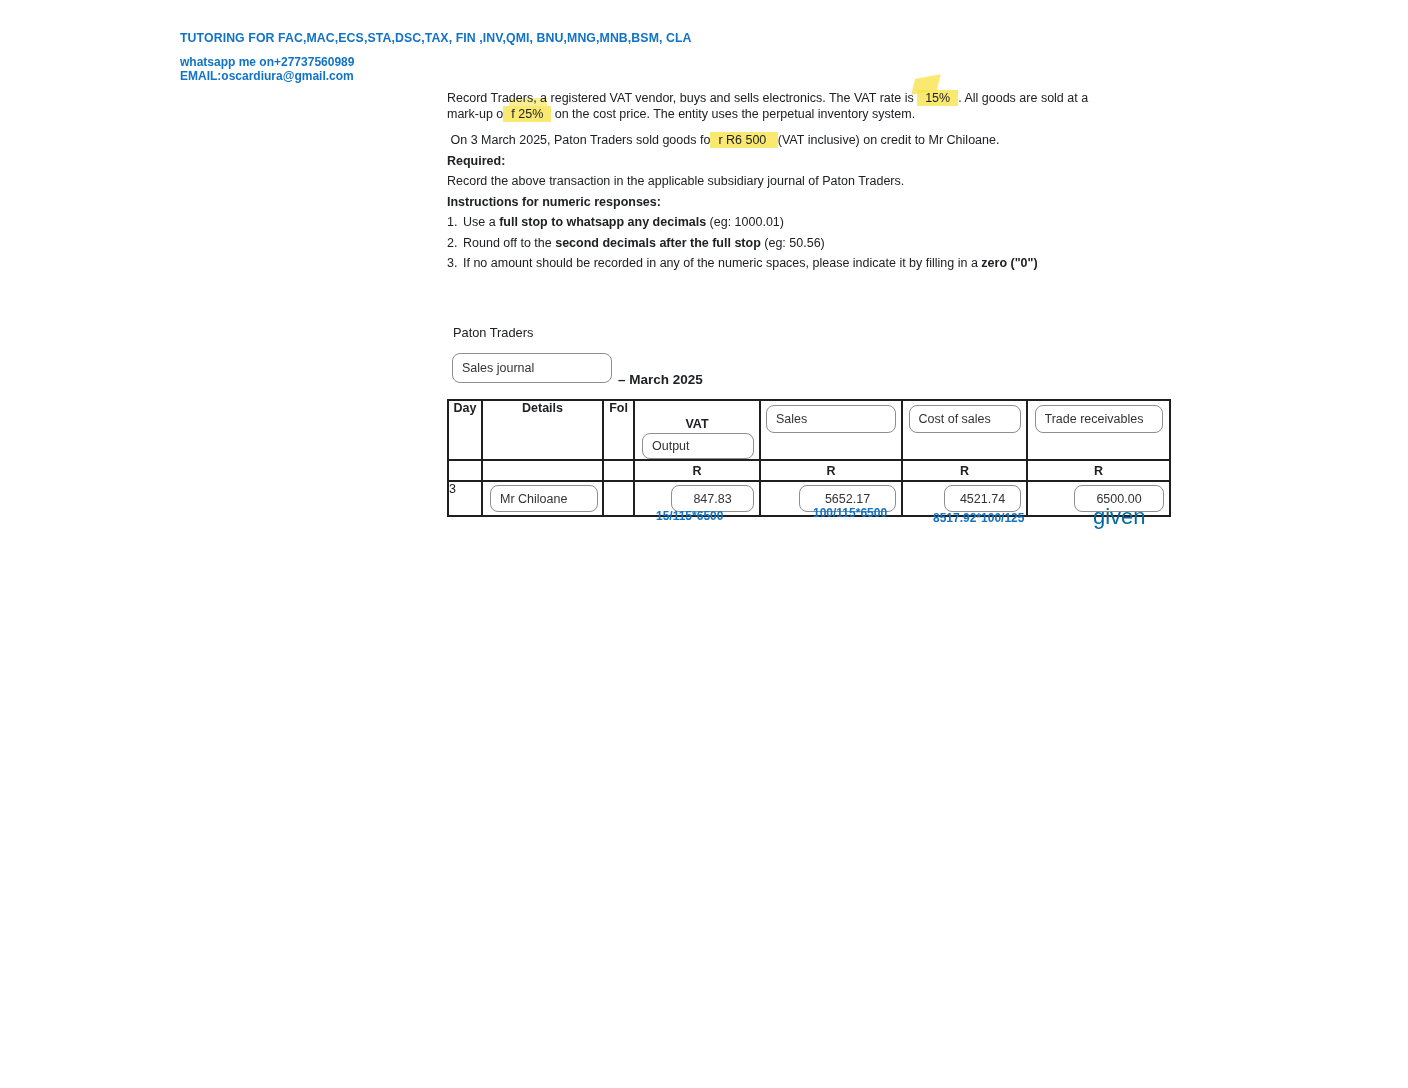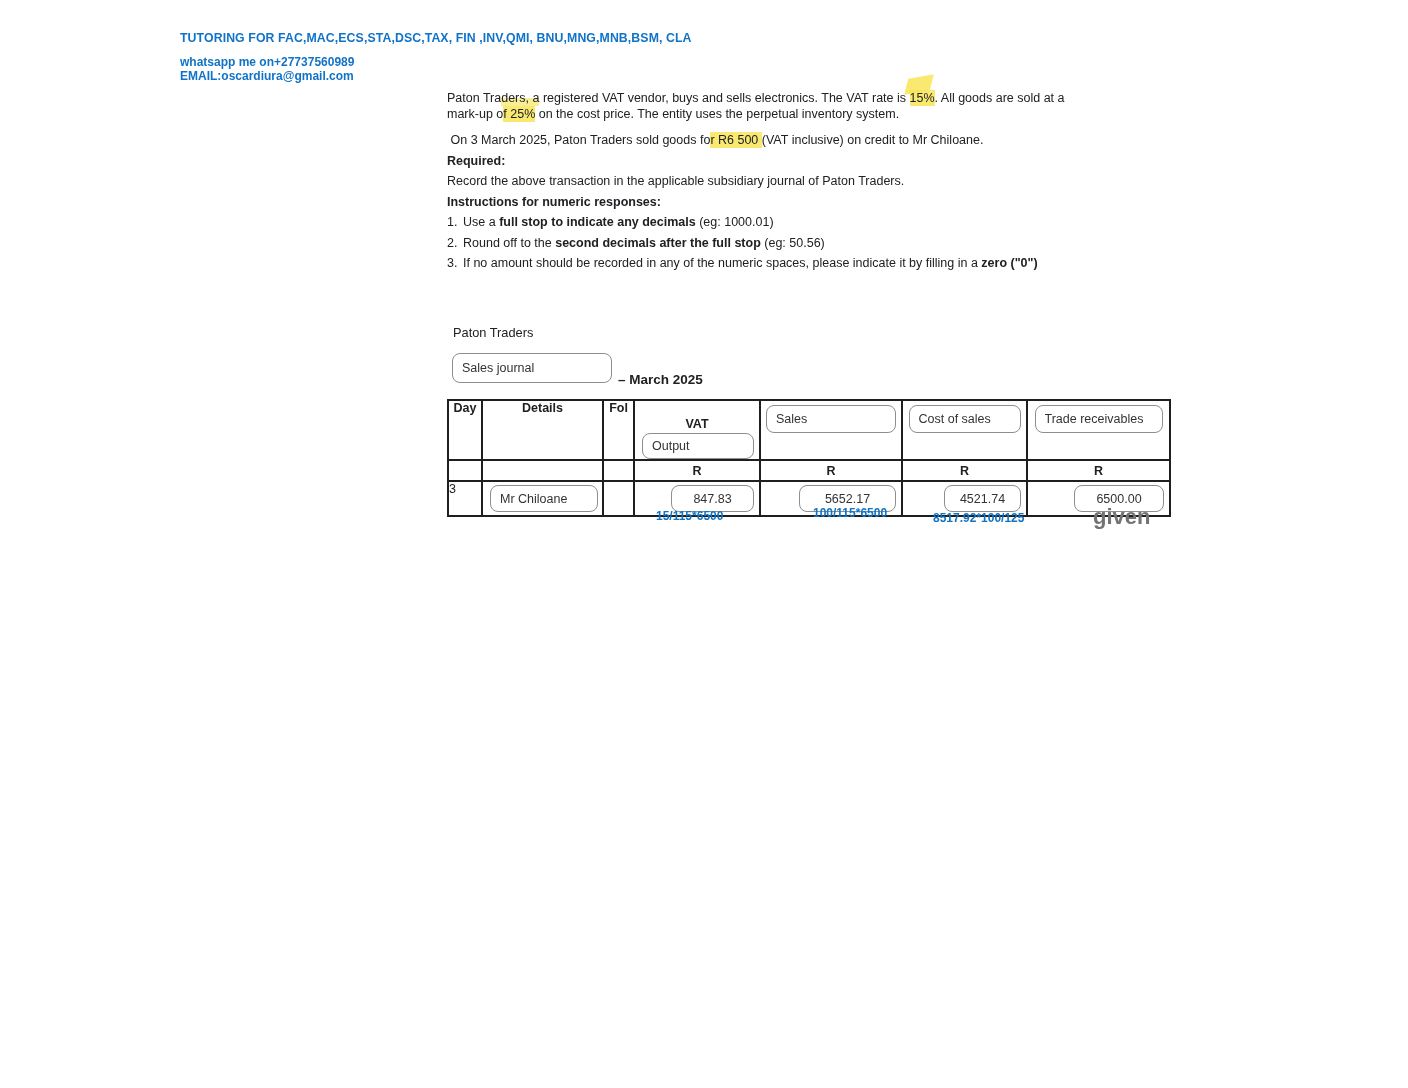--- a/index.html
+++ b/index.html
@@ -16,21 +16,21 @@
   .qp{margin:0 0 5px 0;font-size:12.5px;line-height:15.5px;white-space:pre-wrap;}
   .qp1{margin-bottom:11px;}
   .qb{margin:0 0 5px 0;font-size:12.5px;line-height:15.5px;font-weight:700;}
   .instr-title{margin-top:4px;}
   .ol{margin-top:5px;}
   .oli{display:flex;font-size:12.5px;line-height:15.5px;margin-bottom:5px;}
   .oli .num{width:16px;flex:0 0 16px;}
   .oli .itxt{flex:1;}
 
   
-  .hl{background:rgba(247,227,77,0.8);padding:1px 0;}
+  .hl{background:rgba(247,227,77,0.8);padding:1px 8px;}
   .hl-partial{background:linear-gradient(to bottom,rgba(247,227,77,0) 48%,rgba(247,227,77,0.6) 48%);padding:1px 0;}
   .hl-flick{position:relative;}
   .hl-flick::before{content:"";position:absolute;z-index:-1;left:-4px;top:-13px;width:26px;height:15px;
     background:rgba(247,227,77,0.8);transform:rotate(-10deg) skewX(-24deg);}
 
   
   .entity{position:absolute;left:453px;top:325px;font-size:12.8px;font-weight:400;}
   .period{position:absolute;left:618px;top:362px;font-size:13.5px;font-weight:700;margin-top:10px;}
 
   
@@ -55,44 +55,44 @@
   .detc input{display:block;width:108px;height:27px;margin:3px 0 0 7px;}
   .numc{text-align:right;}
   .numc input{display:inline-block;height:27px;margin:3px 5px 0 0;text-align:center;padding:8px;}
   .w83{width:83px;}.w97{width:97px;}.w77{width:77px;}.w90{width:90px;}
 
   
   .formula{position:absolute;font-size:12px;font-weight:700;color:#1273c4;}
   .f1{left:656px;top:509px;}
   .f2{left:813px;top:506px;}
   .f3{left:933px;top:511px;}
-  .given{position:absolute;left:1093px;top:504px;font-size:22px;color:#737373;font-weight:bold;}
+  .given{position:absolute;left:1093px;top:504px;font-size:22px;color:#0369a1;}
 </style>
 </head>
 <body>
 
 <div class="sheet">
 
   <div class="brand">
     <div class="brand-l1">TUTORING FOR FAC,MAC,ECS,STA,DSC,TAX, FIN ,INV,QMI, BNU,MNG,MNB,BSM, CLA</div>
     <div class="brand-l2">whatsapp me on+27737560989</div>
     <div class="brand-l3">EMAIL:oscardiura@gmail.com</div>
   </div>
 
   <div class="question">
-    <p class="qp qp1"><span>Paton Tra</span><span class="hl-partial">ders, a</span><span> registered VAT vendor, buys and sells electronics. The VAT rate is </span><span class="hl hl-flick">15%</span><span>. All goods are sold at a
+    <p class="qp qp1"><span>Record Tra</span><span class="hl-partial">ders, a</span><span> registered VAT vendor, buys and sells electronics. The VAT rate is </span><span class="hl hl-flick">15%</span><span>. All goods are sold at a
 mark-up o</span><span class="hl">f 25%</span><span> on the cost price. The entity uses the perpetual inventory system.</span></p>
     <p class="qp"><span> On 3 March 2025, Paton Traders sold goods fo</span><span class="hl">r R6 500 </span><span>(VAT inclusive) on credit to Mr Chiloane.</span></p>
     <p class="qb">Required:</p>
     <p class="qp">Record the above transaction in the applicable subsidiary journal of Paton Traders.</p>
     <p class="qb instr-title">Instructions for numeric responses:</p>
     <div class="ol">
       <div class="oli">
           <span class="num">1.</span>
-          <span class="itxt"><span>Use a </span><b>full stop to indicate any decimals</b><span> (eg: 1000.01)</span></span>
+          <span class="itxt"><span>Use a </span><b>full stop to whatsapp any decimals</b><span> (eg: 1000.01)</span></span>
         </div>
       <div class="oli">
           <span class="num">2.</span>
           <span class="itxt"><span>Round off to the </span><b>second decimals after the full stop</b><span> (eg: 50.56)</span></span>
         </div>
       <div class="oli">
           <span class="num">3.</span>
           <span class="itxt"><span>If no amount should be recorded in any of the numeric spaces, please indicate it by filling in a </span><b>zero ("0")</b><span></span></span>
         </div>
     </div>

